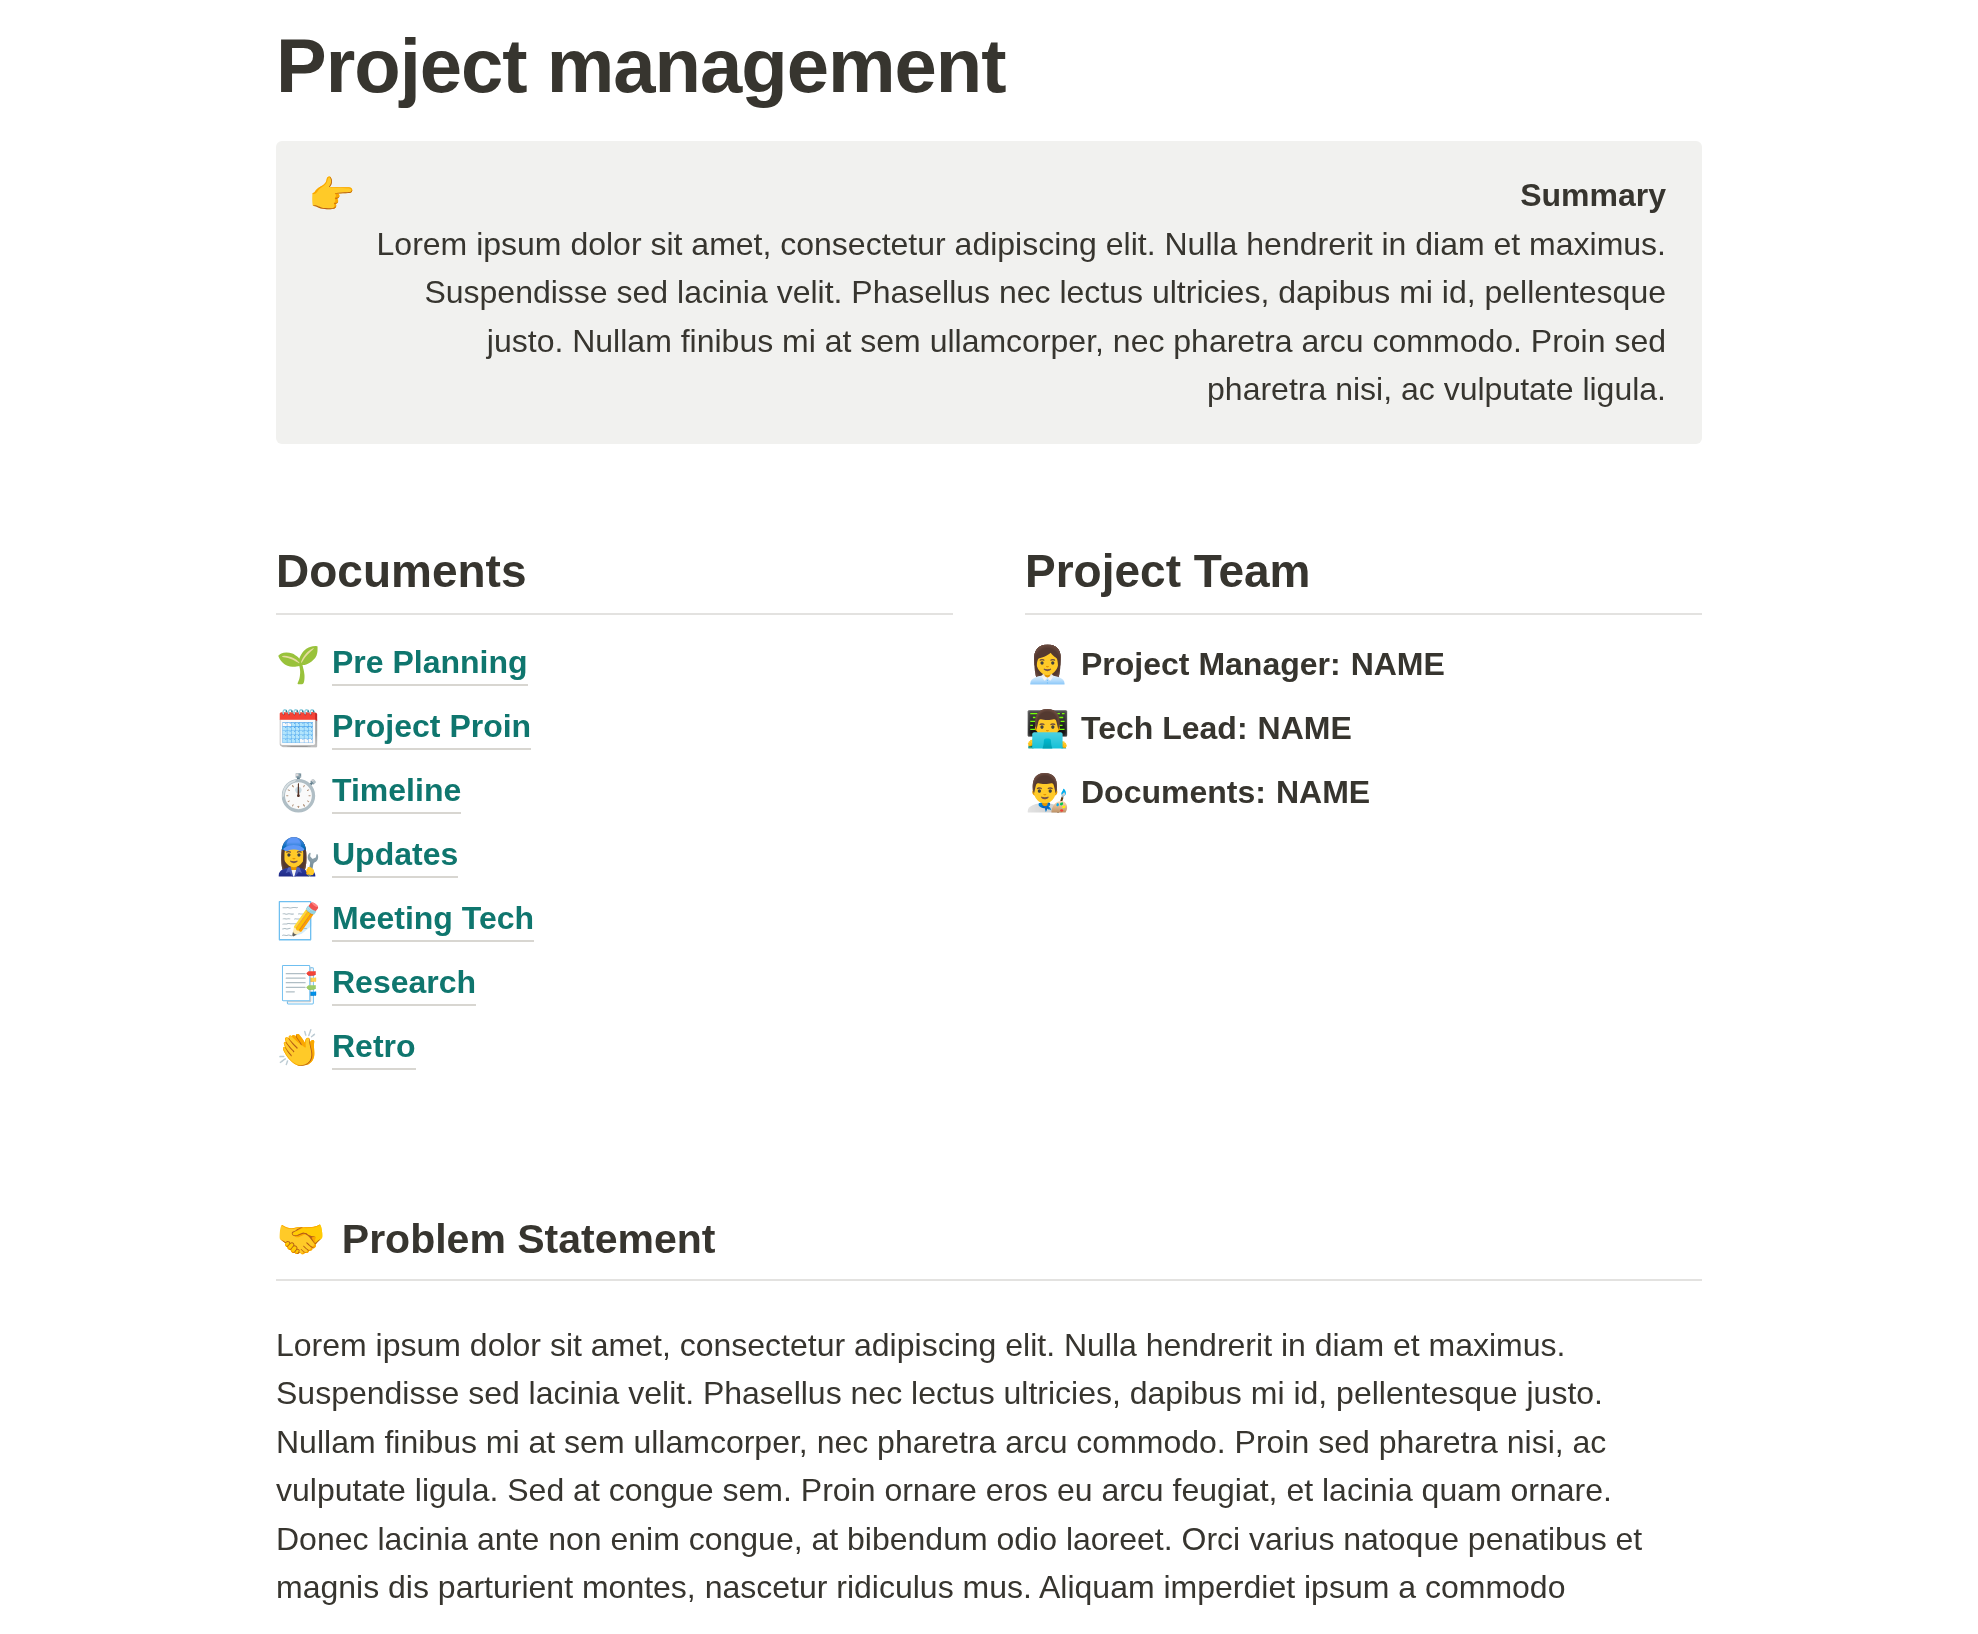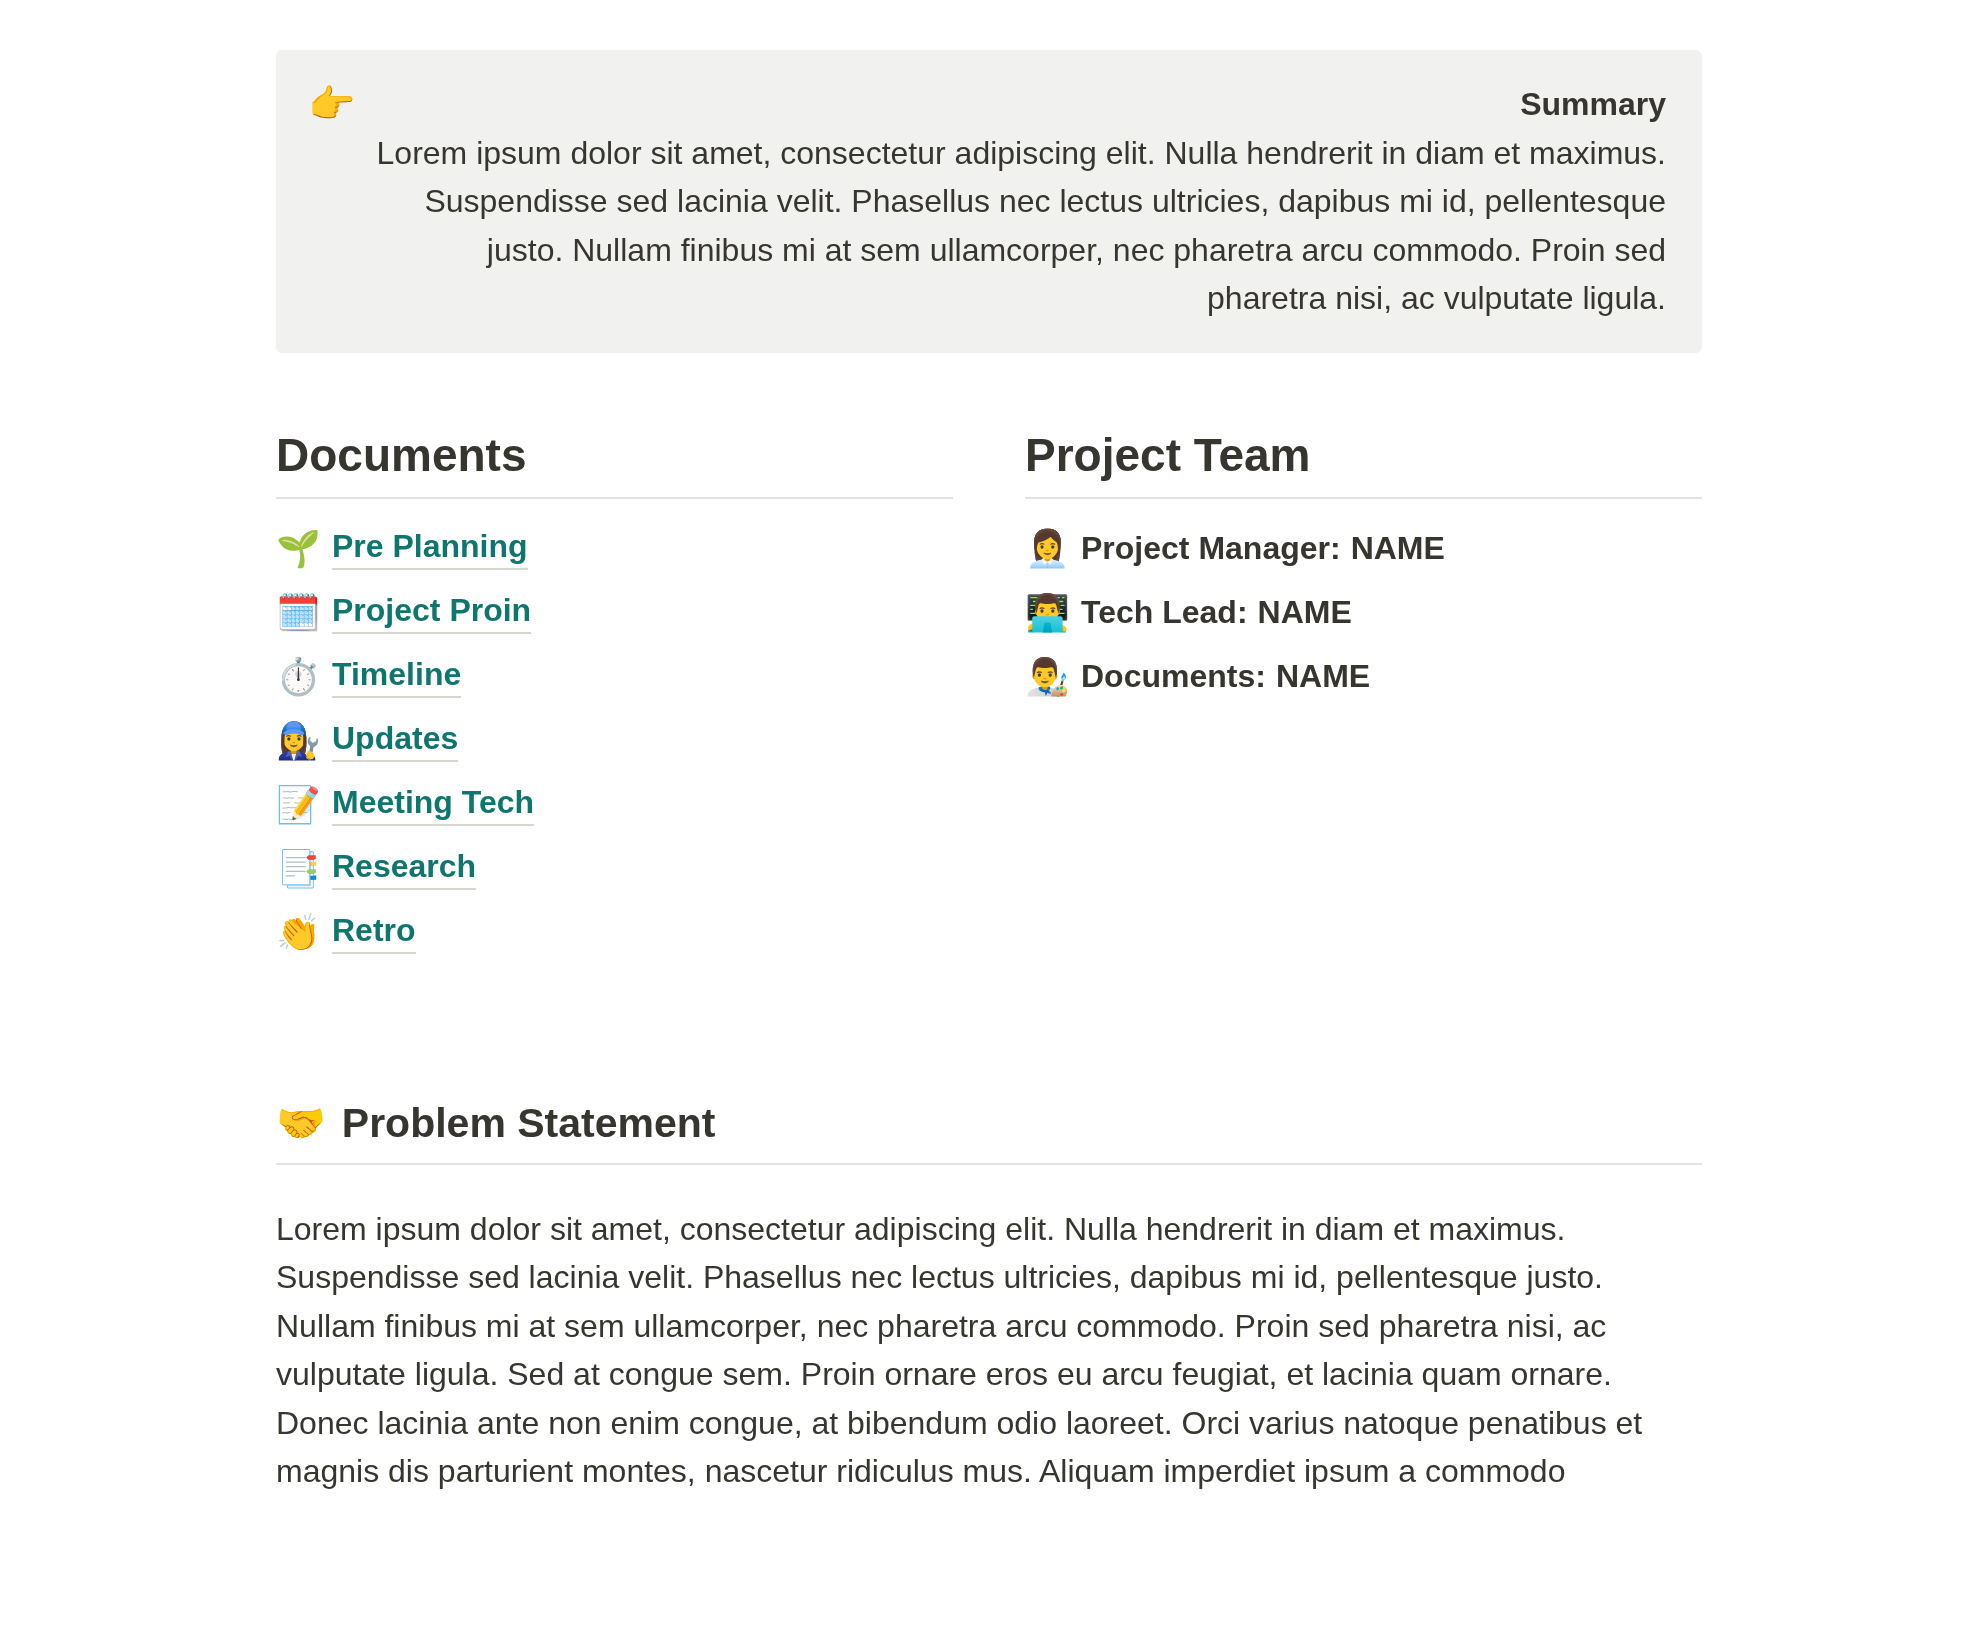--- a/index.html
+++ b/index.html
@@ -33,21 +33,21 @@
   .callout-icon {
     font-size: 38px;
     line-height: 48px;
     width: 66px;
     flex: 0 0 66px;
   }
   .callout-body { font-size: 32px; line-height: 48.5px; text-align: right; }
   .callout-title { font-weight: 700; }
   
   .columns {
-    margin-top: 72px;
+    margin-top: 97px;
     display: flex;
     gap: 72px;
   }
   .column { flex: 1 1 0; min-width: 0; }
   .section-heading {
     font-size: 46px;
     font-weight: 700;
     line-height: 60px;
     margin-bottom: 12px;
   }
@@ -96,20 +96,21 @@
     margin-top: 40px;
     font-size: 32px;
     line-height: 48.5px;
   }
 </style>
 </head>
 <body>
 
 <div class="content">
 
+  <h1 class="page-title">Project management</h1>
 
   <div class="callout">
     <span class="callout-icon">👉</span>
     <div class="callout-body">
       <div class="callout-title">Summary</div>
       <div class="callout-text">Lorem ipsum dolor sit amet, consectetur adipiscing elit. Nulla hendrerit in diam et maximus. Suspendisse sed lacinia velit. Phasellus nec lectus ultricies, dapibus mi id, pellentesque justo. Nullam finibus mi at sem ullamcorper, nec pharetra arcu commodo. Proin sed pharetra nisi, ac vulputate ligula.</div>
     </div>
   </div>
 
   <div class="columns">

